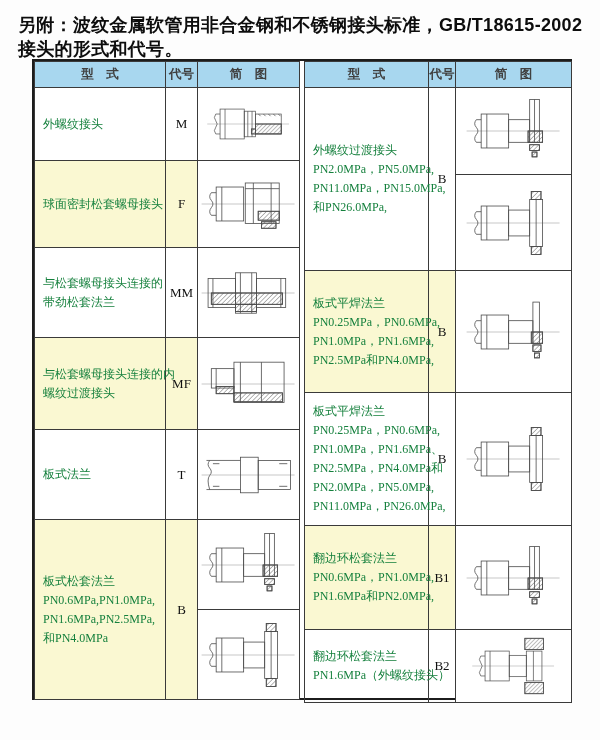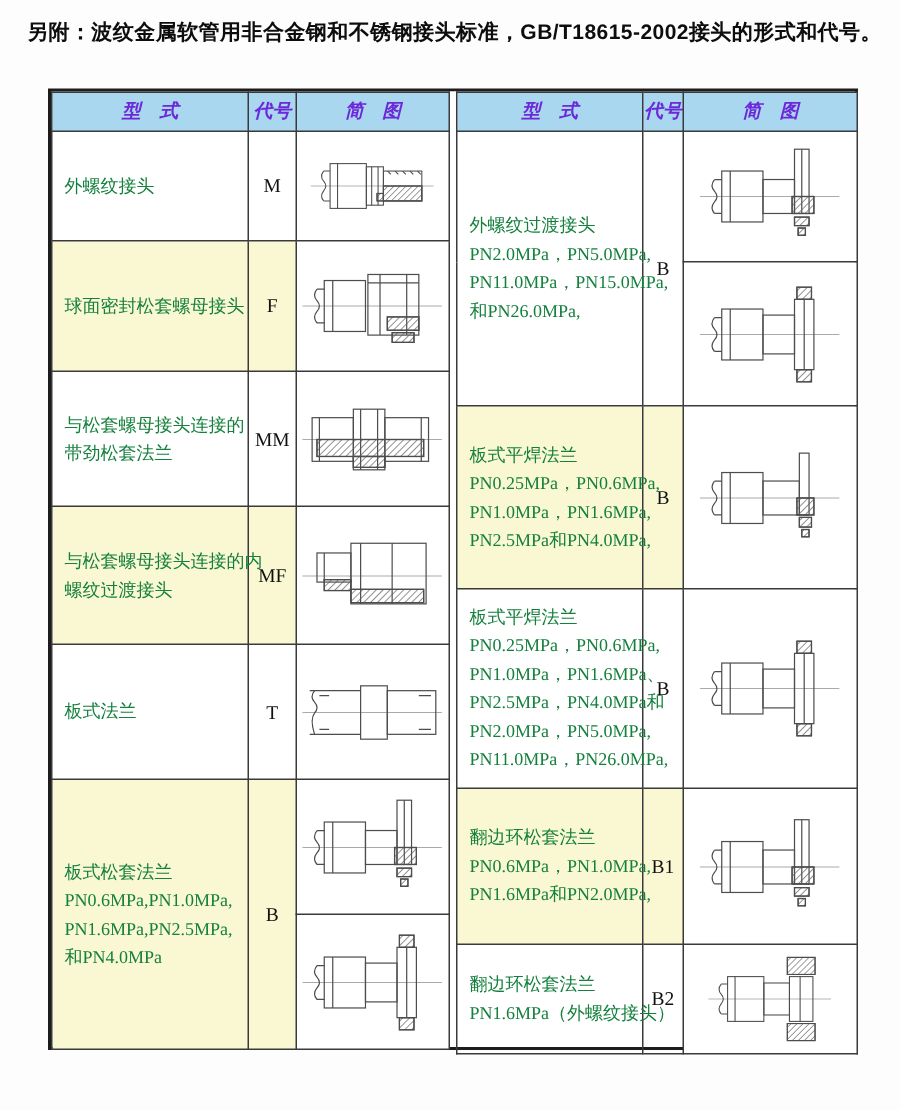--- a/index.html
+++ b/index.html
@@ -3,37 +3,36 @@
 <meta charset="utf-8">
 <style>
   html,body{margin:0;padding:0;}
   body{
     width:600px;height:740px;background:#fdfdfd;
     font-family:"Liberation Sans",sans-serif;color:#111;
     position:relative;overflow:hidden;
   }
   .page-title{
     position:absolute;left:18px;top:13px;
-    font-size:14px;font-weight:700;letter-spacing:.3px;color:#0d0d0d;
+    font-size:18px;font-weight:700;letter-spacing:.3px;color:#0d0d0d;
   }
   .tablewrap{
     position:absolute;left:32px;top:59px;width:540px;height:641px;
     border:2px solid #1c1c1c;background:#fff;display:flex;
     box-sizing:border-box;
   }
   table{border-collapse:collapse;table-layout:fixed;height:100%;flex:none;}
   .left-t{width:265px;}
   .right-t{width:267px;}
   .divider{width:4px;background:#fff;flex:none;}
   td,th{border:1px solid #3a3a3a;padding:0;box-sizing:border-box;}
   th{
     background:#a8d7ef;height:26px;
-    font-size:12.5px;font-weight:700;color:#6d28d9;
+    font-size:12.5px;font-weight:700;color:#404040;
     font-family:"Liberation Sans",sans-serif;
-    font-style:italic;
   }
   td.type{
     padding:3px 3px 3px 8px;vertical-align:middle;
     font-family:"Liberation Serif",serif;font-size:12px;color:#15803d;
   }
   td.type .ln{line-height:19px;white-space:nowrap;}
   td.code{
     text-align:center;vertical-align:middle;
     font-family:"Liberation Serif",serif;font-size:13px;color:#101010;
   }

